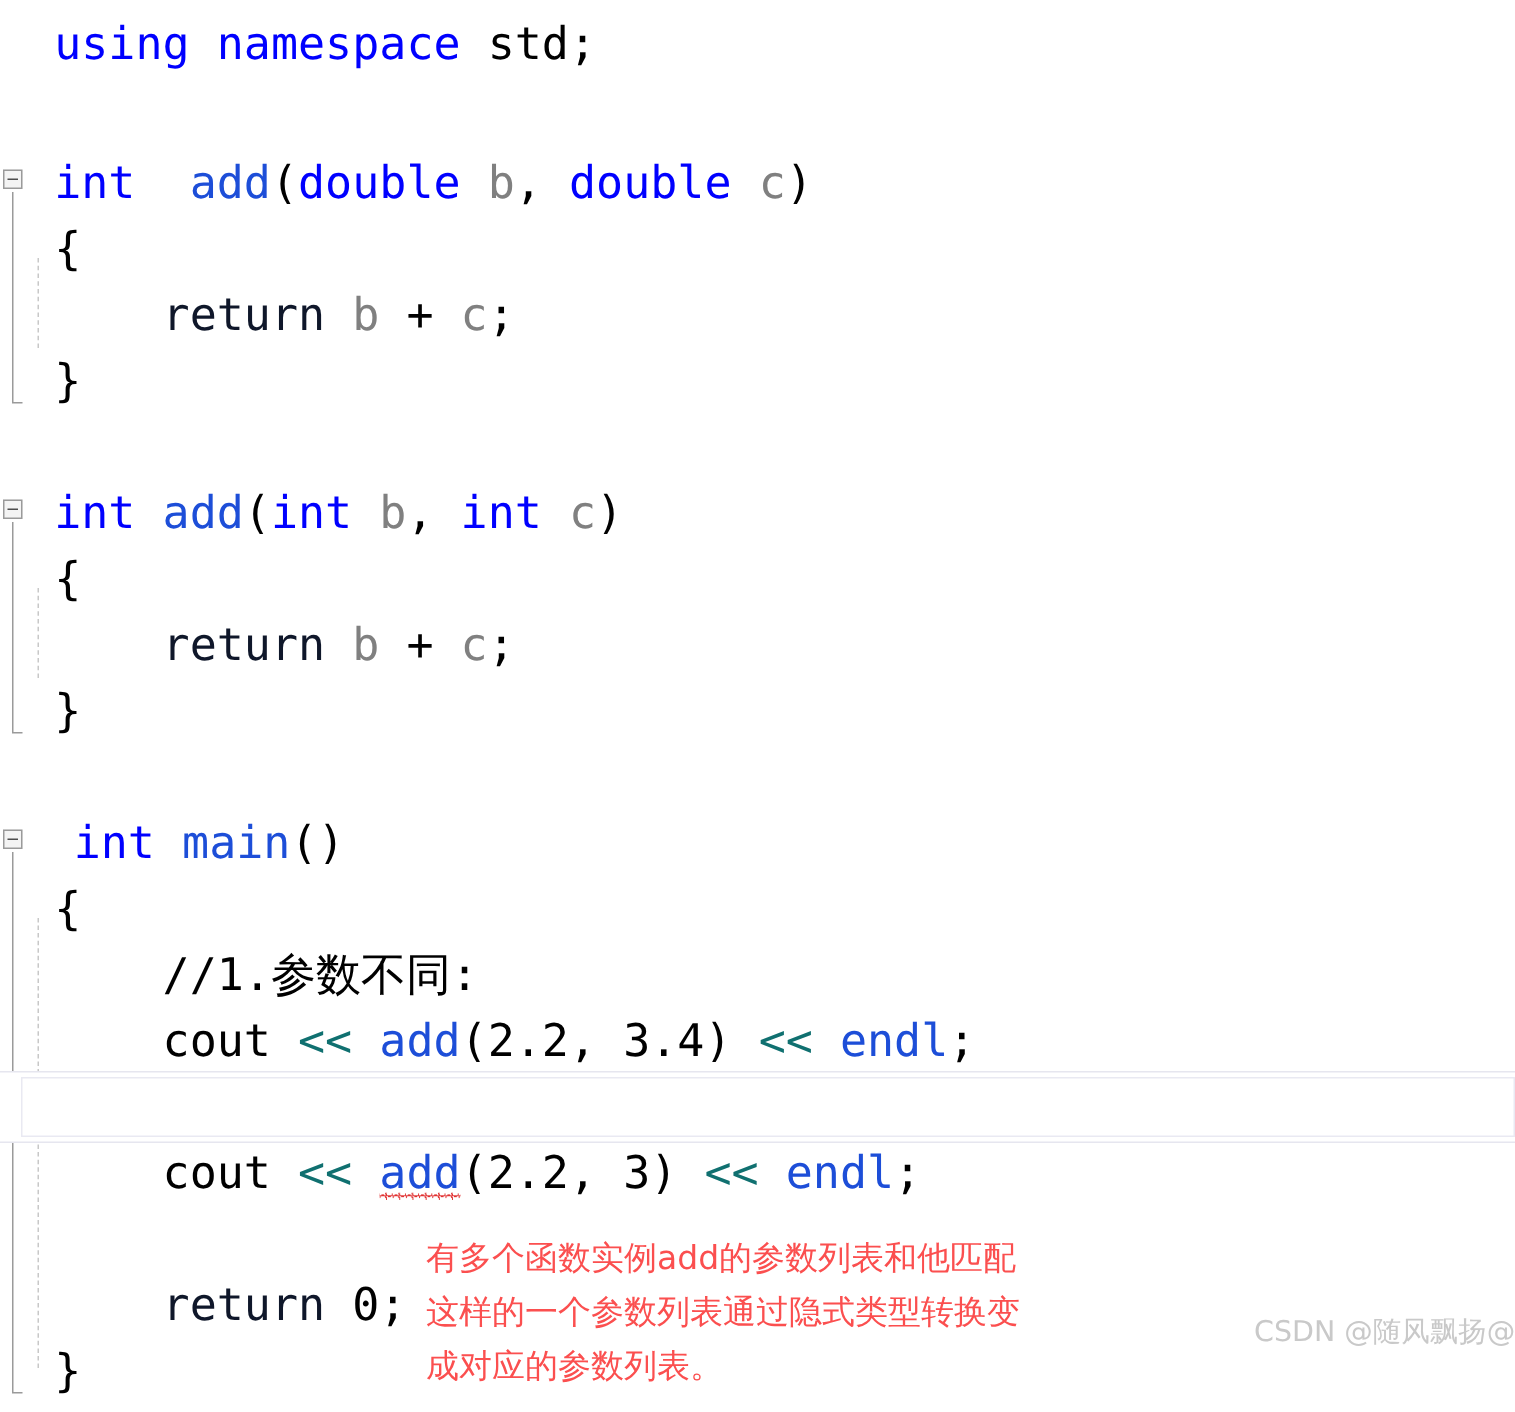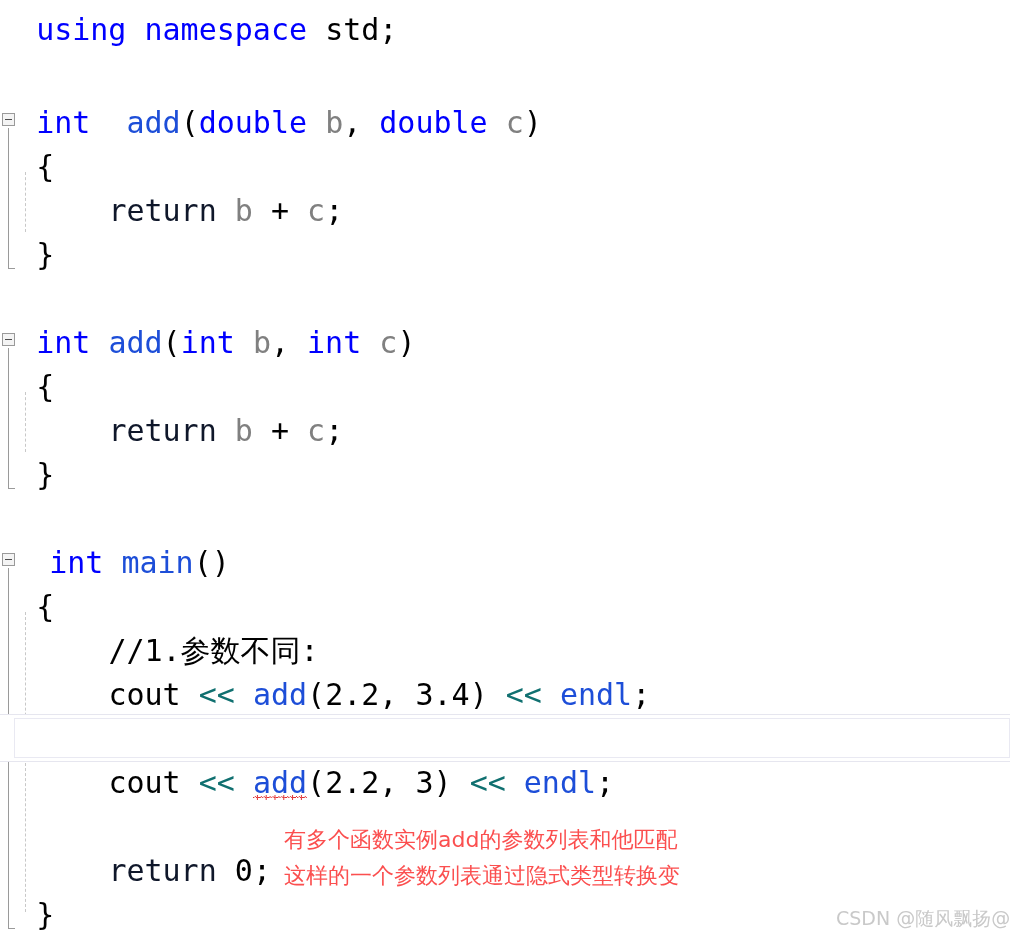--- a/index.html
+++ b/index.html
@@ -184,17 +184,17 @@
       <div class="code-line" style="top: 585px;"><span class="tok-plain">  </span><span class="tok-plain">{</span></div>
       <div class="code-line" style="top: 629px;"><span class="tok-plain">      </span><span class="tok-comment">//1.参数不同:</span></div>
       <div class="code-line" style="top: 673px;"><span class="tok-plain">      </span><span class="tok-plain">cout</span><span class="tok-plain"> </span><span class="tok-op">&lt;&lt;</span><span class="tok-plain"> </span><span class="tok-func">add</span><span class="tok-plain">(</span><span class="tok-num">2.2</span><span class="tok-plain">, </span><span class="tok-num">3.4</span><span class="tok-plain">) </span><span class="tok-op">&lt;&lt;</span><span class="tok-plain"> </span><span class="tok-func">endl</span><span class="tok-plain">;</span></div>
       <div class="code-line" style="top: 717px;"></div>
       <div class="code-line" style="top: 761px;"><span class="tok-plain">      </span><span class="tok-plain">cout</span><span class="tok-plain"> </span><span class="tok-op">&lt;&lt;</span><span class="tok-plain"> </span><span class="tok-func err-squiggle">add</span><span class="tok-plain">(</span><span class="tok-num">2.2</span><span class="tok-plain">, </span><span class="tok-num">3</span><span class="tok-plain">) </span><span class="tok-op">&lt;&lt;</span><span class="tok-plain"> </span><span class="tok-func">endl</span><span class="tok-plain">;</span></div>
       <div class="code-line" style="top: 805px;"></div>
       <div class="code-line" style="top: 849px;"><span class="tok-plain">      </span><span class="tok-ctrl">return</span><span class="tok-plain"> </span><span class="tok-num">0</span><span class="tok-plain">;</span></div>
       <div class="code-line" style="top: 893px;"><span class="tok-plain">  </span><span class="tok-plain">}</span></div>
     </div>
 
-  <div class="annotation" id="annotation" style="left: 284px; top: 822px;"><div>有多个函数实例add的参数列表和他匹配</div><div>这样的一个参数列表通过隐式类型转换变</div></div>
-
-  <div class="watermark" id="watermark" style="left: 836px; top: 906px;">CSDN @随风飘扬@</div>
+  <div class="annotation" id="annotation" style="left: 284px; top: 822px;"><div>有多个函数实例add的参数列表和他匹配</div><div>这样的一个参数列表通过隐式类型转换变</div><div>成对应的参数列表。</div></div>
+
+  <div class="watermark" id="watermark" style="left: 836px; top: 875px;">CSDN @随风飘扬@</div>
 
 </div>
 
 </body></html>

